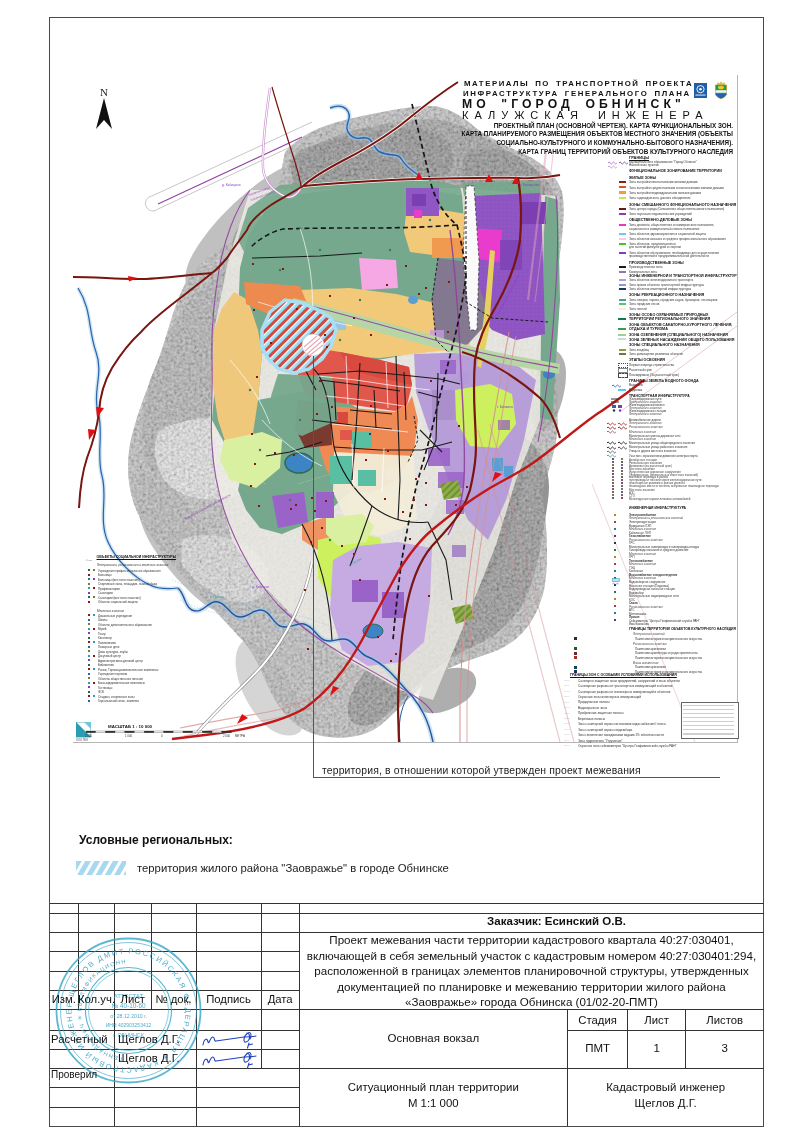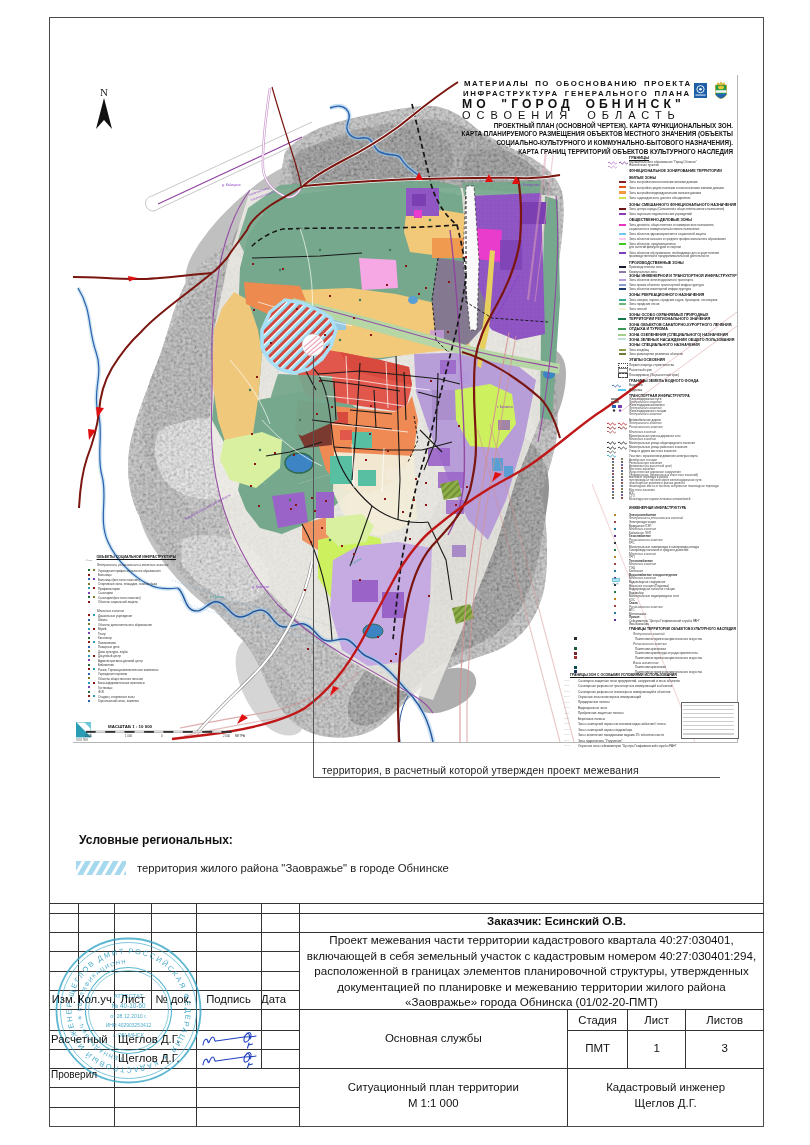--- a/index.html
+++ b/index.html
@@ -417,24 +417,24 @@
 <rect x="304" y="589" width="2" height="2"></rect>
 <rect x="409" y="538" width="2" height="2"></rect>
 <rect x="395" y="653" width="2" height="2"></rect>
 </g>
   </svg>
 
 <svg class="abs" style="left:88px;top:84px" width="34" height="48" viewBox="0 0 34 48">
     <text x="12" y="12" font-family="Liberation Serif,serif" font-size="11" fill="#222">N</text>
     <path d="M16,14 L8,45 L16,36 L24,45 Z" fill="#111"></path>
   </svg>
-<div class="t" style="left:464px;top:78.5px;font-size:7.8px;font-weight:bold;letter-spacing:1.55px;color:#111;word-spacing:2.2px;">МАТЕРИАЛЫ ПО ОБОСНОВАНИЮ ПРОЕКТА</div>
+<div class="t" style="left:464px;top:78.5px;font-size:7.8px;font-weight:bold;letter-spacing:1.55px;color:#111;word-spacing:2.2px;">МАТЕРИАЛЫ ПО ТРАНСПОРТНОЙ ПРОЕКТА</div>
 <div class="t" style="left:463px;top:89px;font-size:7.8px;font-weight:bold;letter-spacing:1.65px;color:#111;word-spacing:2.2px;">ИНФРАСТРУКТУРА ГЕНЕРАЛЬНОГО ПЛАНА</div>
 <div class="t" style="left:462px;top:97px;font-size:12.2px;font-weight:bold;letter-spacing:4.1px;color:#111;word-spacing:4px;">МО "ГОРОД ОБНИНСК"</div>
-<div class="t" style="left:462px;top:109px;font-size:11px;letter-spacing:6.0px;color:#111;word-spacing:5px;">ОСВОЕНИЯ ОБЛАСТЬ</div>
+<div class="t" style="left:462px;top:109px;font-size:11px;letter-spacing:6.0px;color:#111;word-spacing:5px;">КАЛУЖСКАЯ ИНЖЕНЕРА</div>
 <div class="t" style="left:437px;top:121.5px;font-size:6.3px;width:296px;font-weight:bold;text-align:right;line-height:8.7px;color:#111;white-space:nowrap;">ПРОЕКТНЫЙ ПЛАН (ОСНОВНОЙ ЧЕРТЕЖ). КАРТА ФУНКЦИОНАЛЬНЫХ ЗОН.<br>КАРТА ПЛАНИРУЕМОГО РАЗМЕЩЕНИЯ ОБЪЕКТОВ МЕСТНОГО ЗНАЧЕНИЯ (ОБЪЕКТЫ<br>СОЦИАЛЬНО-КУЛЬТУРНОГО И КОММУНАЛЬНО-БЫТОВОГО НАЗНАЧЕНИЯ).<br>КАРТА ГРАНИЦ ТЕРРИТОРИЙ ОБЪЕКТОВ КУЛЬТУРНОГО НАСЛЕДИЯ</div>
 
 <svg class="abs" style="left:694px;top:83px" width="13" height="15" viewBox="0 0 13 15">
     <rect width="13" height="15" fill="#1e5fa8"></rect>
     <circle cx="6.5" cy="6.2" r="3.6" fill="none" stroke="#fff" stroke-width="0.9"></circle>
     <circle cx="6.5" cy="6.2" r="1.3" fill="#fff"></circle>
     <rect x="1.5" y="11.5" width="10" height="1.1" fill="#cfe0f5"></rect>
   </svg>
 
 <svg class="abs" style="left:713px;top:81px" width="16" height="18" viewBox="0 0 16 18">
@@ -887,45 +887,45 @@
 <g fill="#2e9ec2" opacity="0.85" font-family="Liberation Sans,sans-serif">
 <text font-size="7.4" letter-spacing="1.7"><textPath href="#stc1">РОССИЙСКАЯ ФЕДЕРАЦИЯ ✳ КАДАСТРОВЫЙ ИНЖЕНЕР ЩЕГЛОВ ДМИТРИЙ Г.</textPath></text>
 <text font-size="5.8" letter-spacing="1.15"><textPath href="#stc2" startOffset="52%">ГЕННАДЬЕВИЧ ✳ КВАЛИФИКАЦИОННЫЙ АТТЕСТАТ КАДАСТРОВОГО ИНЖЕНЕРА ✳</textPath></text>
 <text x="128.5" y="998" font-size="6" text-anchor="middle">АТТЕСТАТ</text>
 <text x="128.5" y="1008" font-size="6.4" text-anchor="middle">№ 40-10-60</text>
 <text x="128.5" y="1018" font-size="5.2" text-anchor="middle">от 28.12.2010 г.</text>
 <text x="128.5" y="1027" font-size="5" text-anchor="middle">ИНН 402903253412</text>
 <text x="128.5" y="1037" font-size="5.4" text-anchor="middle">г. ОБНИНСК</text>
 </g>
   </svg>
-<div class="t" style="left:322px;top:764.5px;font-size:10.4px;color:#222;letter-spacing:0.15px;">территория, в расчетный которой утвержден проект межевания</div>
+<div class="t" style="left:322px;top:764.5px;font-size:10.4px;color:#222;letter-spacing:0.15px;">территория, в отношении которой утвержден проект межевания</div>
 <div class="t" style="left:79px;top:832.5px;font-size:12px;font-weight:bold;color:#111;">Условные региональных:</div>
 
 <svg class="abs" style="left:76px;top:861px" width="50" height="14" viewBox="0 0 50 14">
 <defs>
       <pattern id="swh" width="8" height="8" patternTransform="rotate(30)" patternUnits="userSpaceOnUse">
         <rect width="8" height="8" fill="#fff"></rect>
         <rect width="5" height="8" fill="#a6d9ee"></rect>
       </pattern>
     </defs>
 <rect x="0" y="0" width="50" height="14" fill="url(#swh)"></rect>
 </svg>
 <div class="t" style="left:137px;top:862px;font-size:11.3px;color:#222;">территория жилого района "Заовражье" в городе Обнинске</div>
 <div class="t" style="left:350px;top:914.5px;font-size:11.5px;width:413px;font-weight:bold;text-align:center;color:#111;">Заказчик: Есинский О.В.</div>
 <div class="t" style="left:300px;top:932px;font-size:11.6px;width:463px;text-align:center;line-height:15.5px;color:#111;white-space:normal;">Проект межевания части территории  кадастрового квартала 40:27:030401,<br>включающей в себя земельный участок с кадастровым номером 40:27:030401:294,<br>расположенной  в границах элементов планировочной структуры, утвержденных<br>документацией по планировке и межеванию территории жилого района<br>«Заовражье» города Обнинска (01/02-20-ПМТ)</div>
 <div class="t" style="left:49.5px;top:992.5px;font-size:11.3px;width:28.5px;text-align:center;color:#111;">Изм.</div>
 <div class="t" style="left:78px;top:992.5px;font-size:11.3px;width:36.5px;text-align:center;color:#111;">Кол.уч.</div>
 <div class="t" style="left:114.5px;top:992.5px;font-size:11.3px;width:36.5px;text-align:center;color:#111;">Лист</div>
 <div class="t" style="left:151px;top:992.5px;font-size:11.3px;width:45px;text-align:center;color:#111;">№ док.</div>
 <div class="t" style="left:196px;top:992.5px;font-size:11.3px;width:65px;text-align:center;color:#111;">Подпись</div>
-<div class="t" style="left:261px;top:992.5px;font-size:11.3px;width:38.3px;text-align:left;color:#111;">Дата</div>
+<div class="t" style="left:261px;top:992.5px;font-size:11.3px;width:38.3px;text-align:center;color:#111;">Дата</div>
 <div class="t" style="left:51px;top:1032.8px;font-size:11.3px;color:#111;">Расчетный</div>
 <div class="t" style="left:118px;top:1032.8px;font-size:11.3px;color:#111;">Щеглов Д.Г.</div>
 <div class="t" style="left:51px;top:1069px;font-size:10px;color:#111;">Проверил</div>
 <div class="t" style="left:118px;top:1052.3px;font-size:11.3px;color:#111;">Щеглов Д.Г.</div>
-<div class="t" style="left:299.3px;top:1032px;font-size:11.5px;width:268px;text-align:center;color:#111;">Основная службы</div>
+<div class="t" style="left:299.3px;top:1032px;font-size:11.5px;width:268px;text-align:center;color:#111;">Основная вокзал</div>
 <div class="t" style="left:567.6px;top:1013.5px;font-size:11.3px;width:60px;text-align:center;color:#111;">Стадия</div>
 <div class="t" style="left:627.4px;top:1013.5px;font-size:11.3px;width:58.4px;text-align:center;color:#111;">Лист</div>
 <div class="t" style="left:685.8px;top:1013.5px;font-size:11.3px;width:77.7px;text-align:center;color:#111;">Листов</div>
 <div class="t" style="left:567.6px;top:1042px;font-size:11.5px;width:60px;text-align:center;color:#111;">ПМТ</div>
 <div class="t" style="left:627.4px;top:1042px;font-size:11.5px;width:58.4px;text-align:center;color:#111;">1</div>
 <div class="t" style="left:685.8px;top:1042px;font-size:11.5px;width:77.7px;text-align:center;color:#111;">3</div>
 <div class="t" style="left:299.3px;top:1079px;font-size:11.4px;width:268px;text-align:center;line-height:16px;color:#111;white-space:normal;">Ситуационный план территории<br>М 1:1 000</div>
 <div class="t" style="left:567.6px;top:1079px;font-size:11.4px;width:196px;text-align:center;line-height:16px;color:#111;white-space:normal;">Кадастровый инженер<br>Щеглов Д.Г.</div>
 </body></html>

